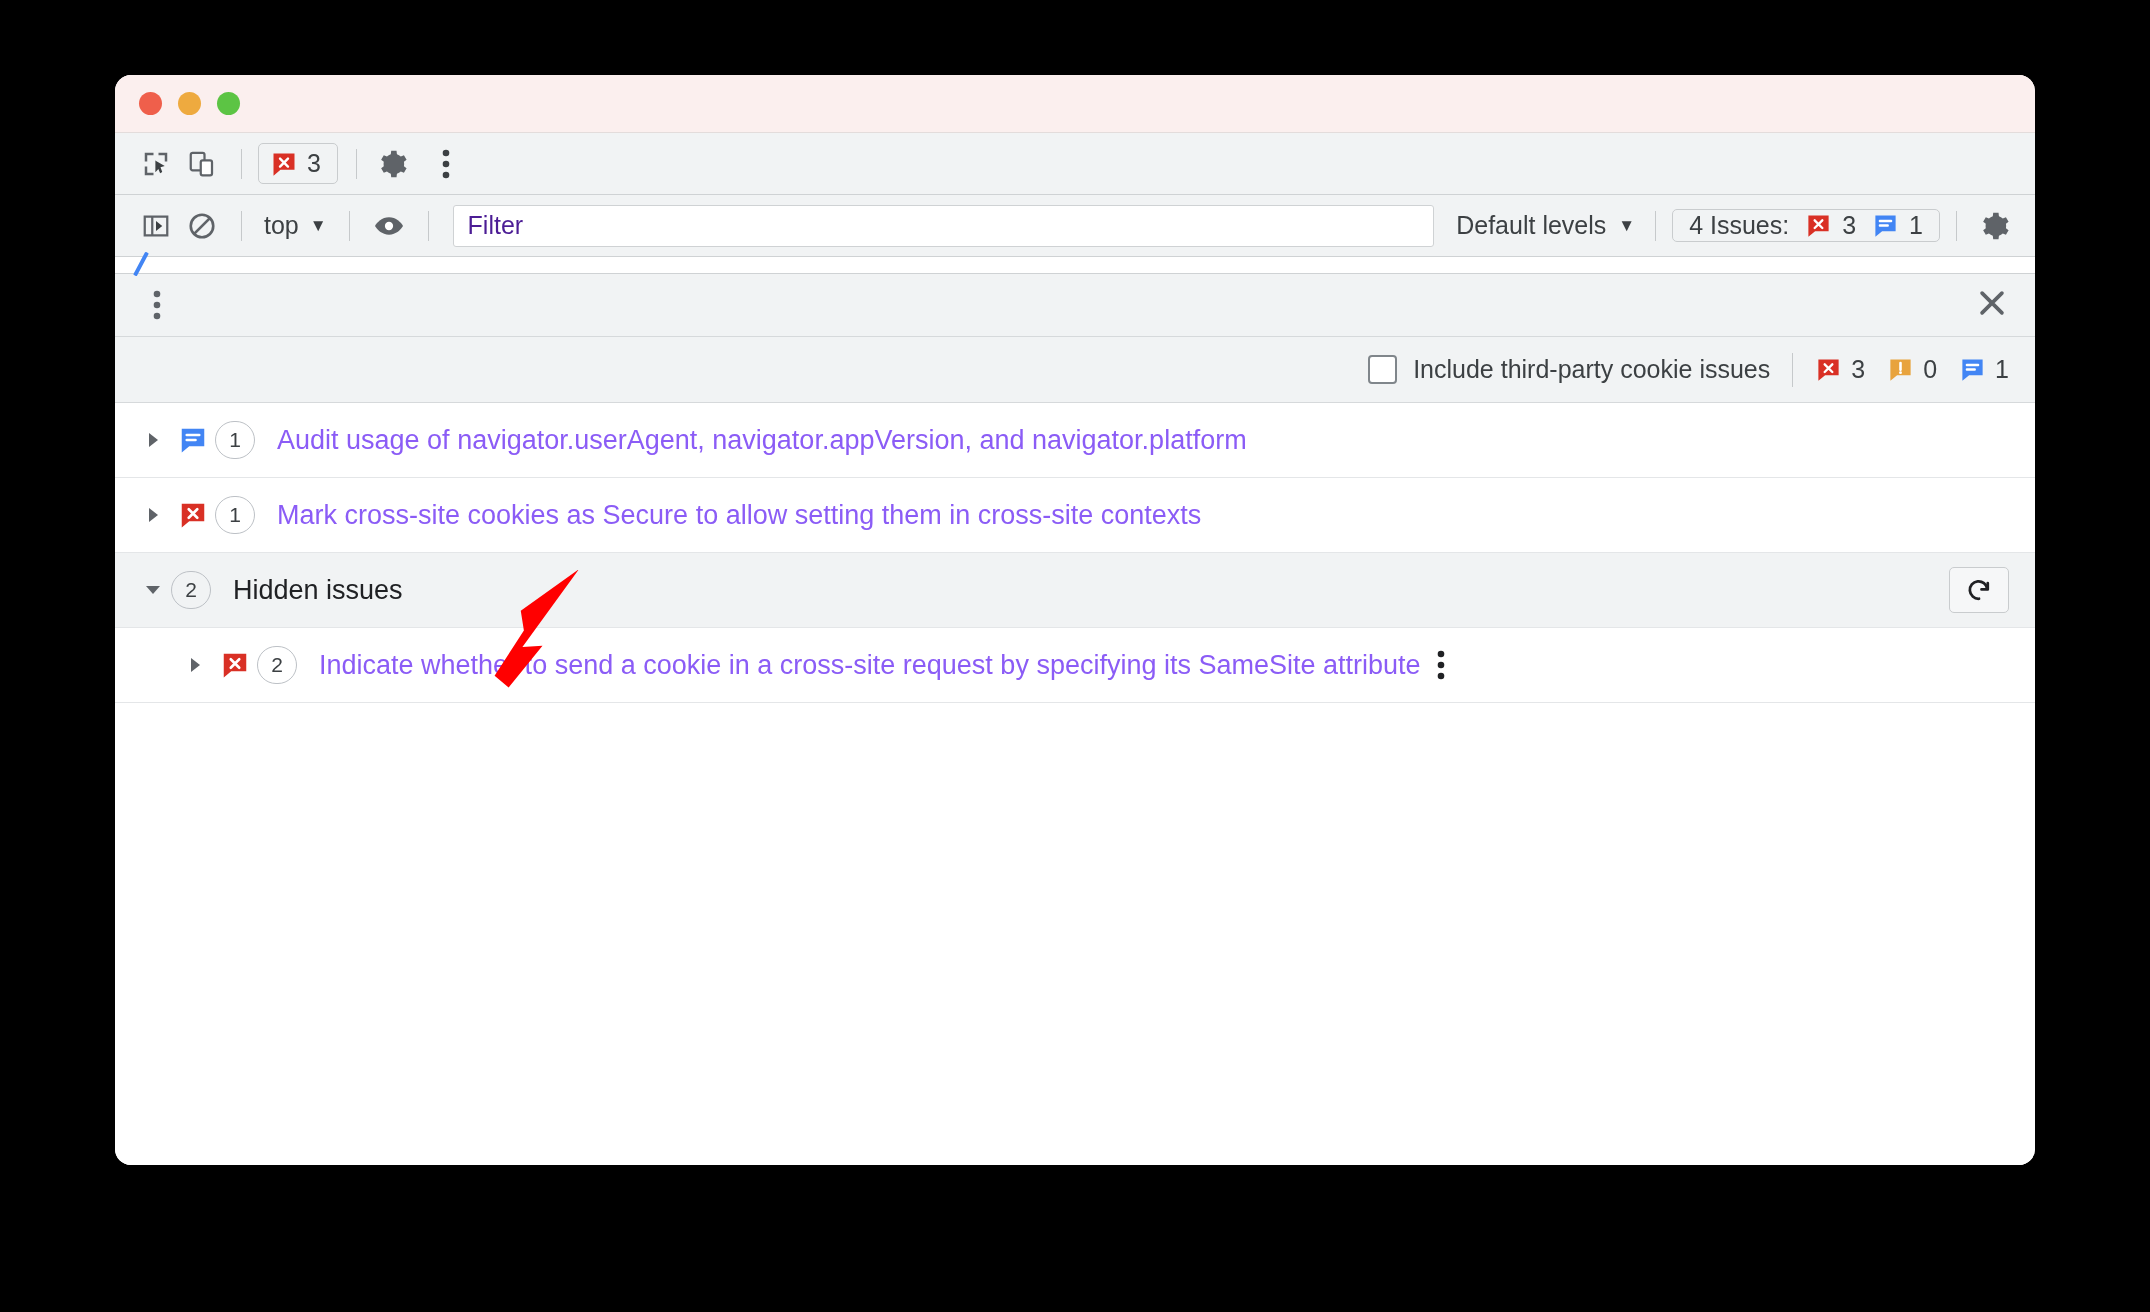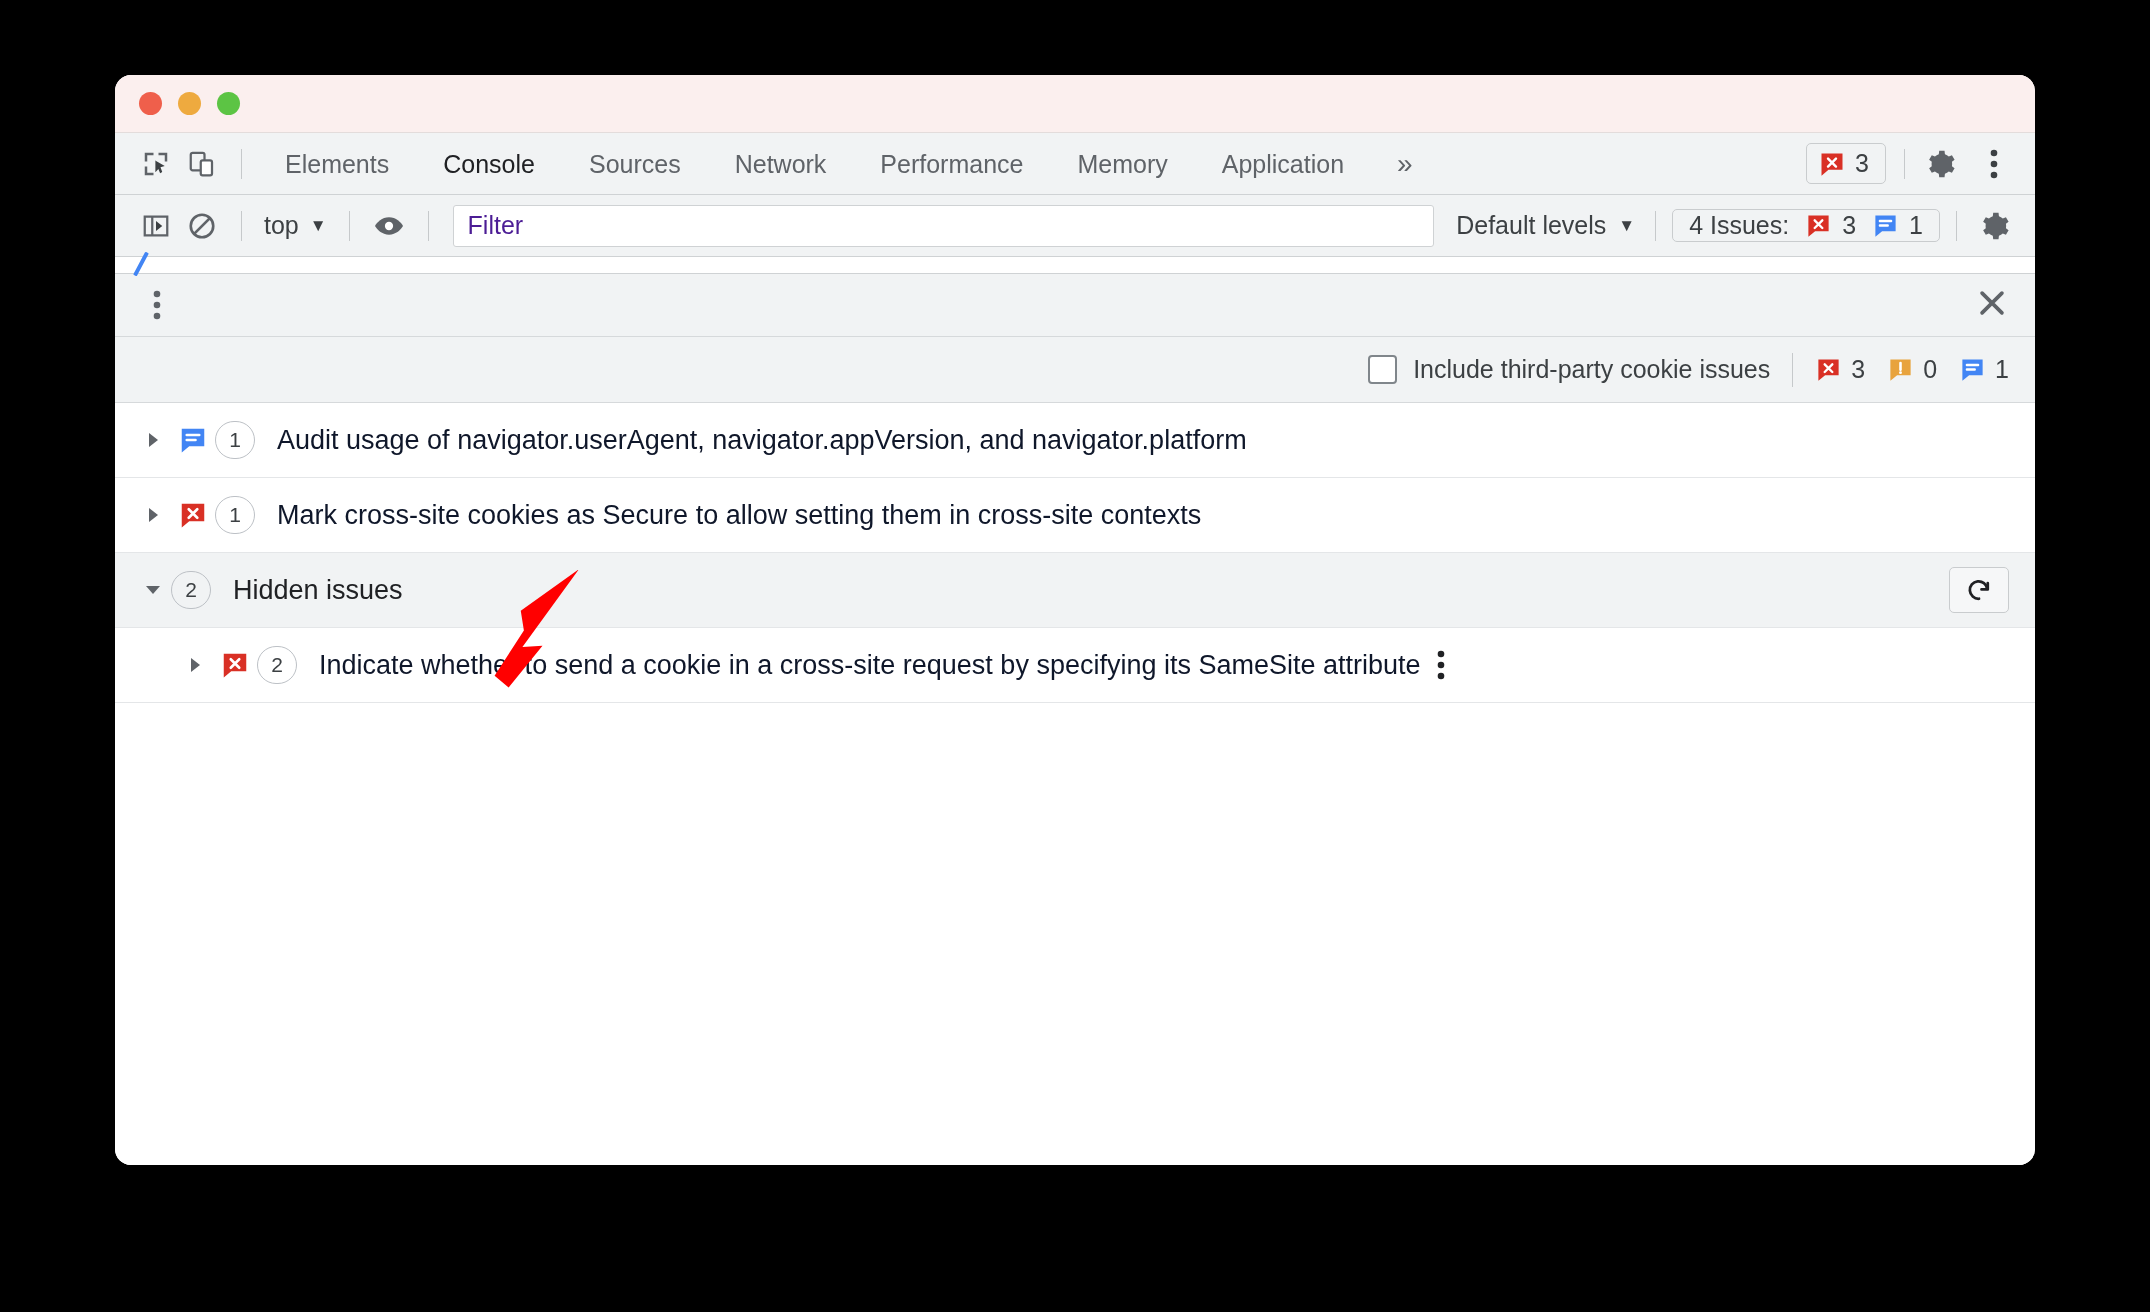--- a/index.html
+++ b/index.html
@@ -302,21 +302,21 @@
     align-items: center;
     justify-content: center;
     font-size: 21px;
     color: #3c4043;
     padding: 0 8px;
     box-sizing: border-box;
     flex: 0 0 auto;
   }
   .issue-title {
     font-size: 27px;
-    color: #0f172a;
+    color: #8b5cf6;
     margin-left: 22px;
     white-space: nowrap;
   }
   .group-title {
     font-size: 27px;
     color: #202124;
     margin-left: 22px;
     white-space: nowrap;
   }
   .refresh-btn {
@@ -374,30 +374,20 @@
       </svg>
     </div>
     <div class="tb-icon-btn">
       <svg width="30" height="30" viewBox="0 0 24 24">
         <rect x="3" y="3" width="11" height="14" rx="1.5" fill="none" stroke="#5f6368" stroke-width="1.8"></rect>
         <rect x="11" y="9" width="9" height="12" rx="1.5" fill="#ffffff" stroke="#5f6368" stroke-width="1.8"></rect>
       </svg>
     </div>
     <div class="tb-sep"></div>
 
-    <div class="tabs">
-      <div class="tab">Elements</div>
-      <div class="tab active">Console</div>
-      <div class="tab">Sources</div>
-      <div class="tab">Network</div>
-      <div class="tab">Performance</div>
-      <div class="tab">Memory</div>
-      <div class="tab">Application</div>
-      <div class="more-tabs">»</div>
-    </div>
 
     <div class="err-badge">
       <svg width="28" height="28" viewBox="0 0 24 24">
         <path d="M3 3h18v14H9l-6 5V3z" fill="#d93025"></path>
         <path d="M8.6 7.4l6.8 6.8M15.4 7.4l-6.8 6.8" stroke="#ffffff" stroke-width="2.1" stroke-linecap="round"></path>
       </svg>
       <span class="num">3</span>
     </div>
     <div class="tb-sep" style="margin:0 8px;"></div>
     <div class="gear-btn">

